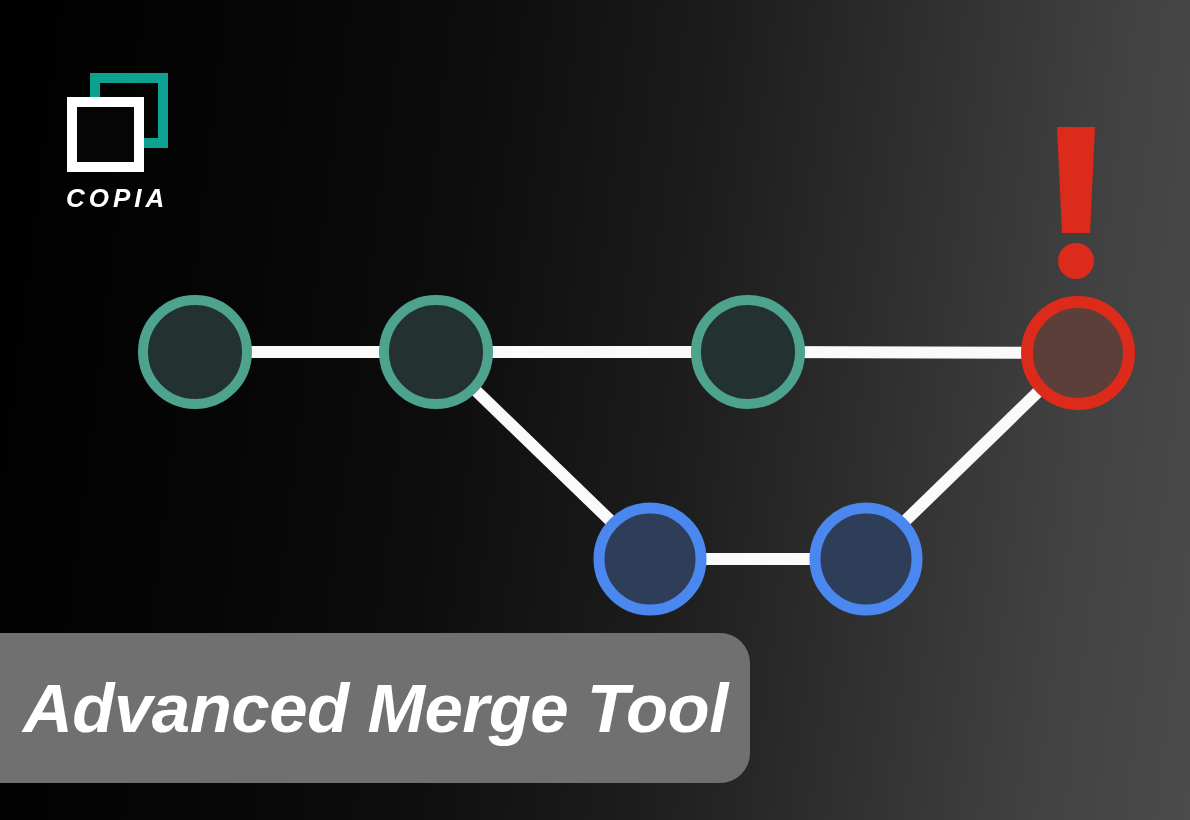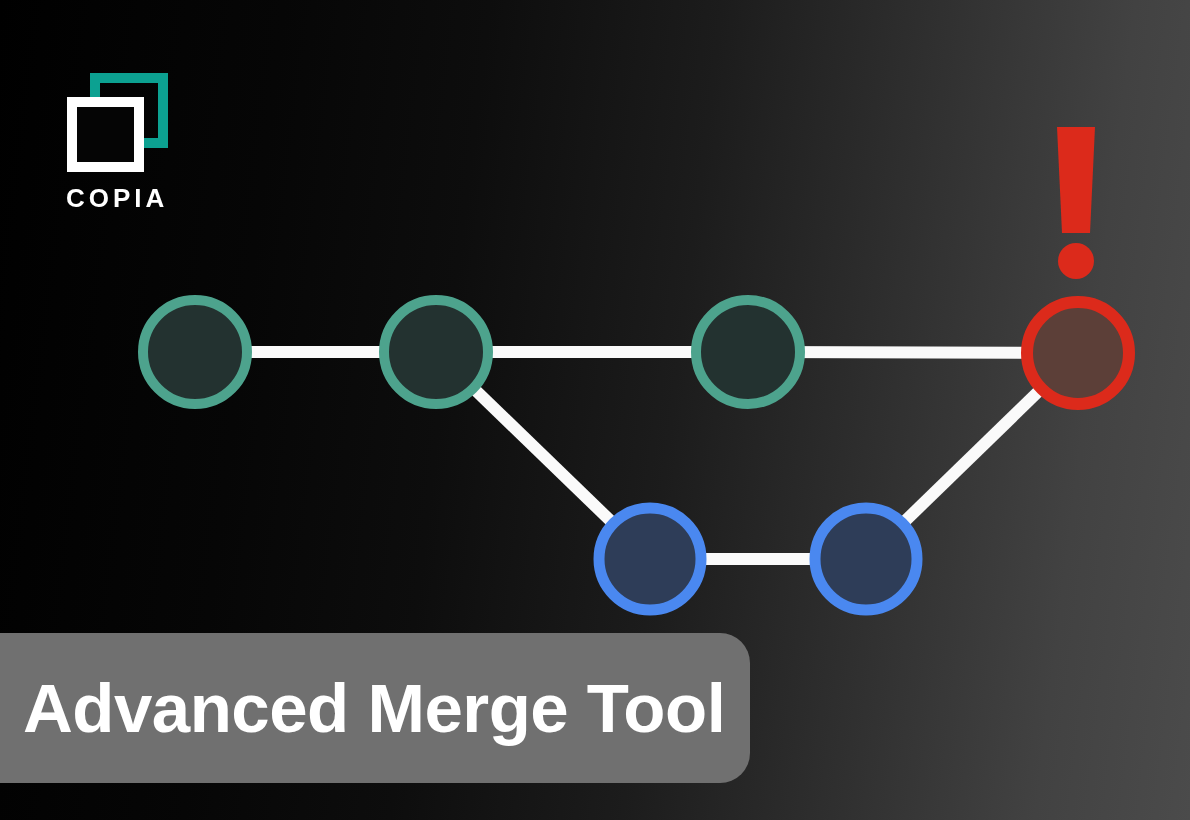--- a/index.html
+++ b/index.html
@@ -14,20 +14,21 @@
     height: 820px;
     overflow: hidden;
     background: linear-gradient(97deg,
       #000000 0%,
       #060606 22%,
       #0d0d0d 38%,
       #1c1c1c 56%,
       #303030 73%,
       #424242 88%,
       #4b4b4b 100%);
+    font-style: italic;
   }
   .logo-svg {
     position: absolute;
     left: 60px;
     top: 65px;
     width: 120px;
     height: 115px;
   }
   .brand-name {
     position: absolute;

